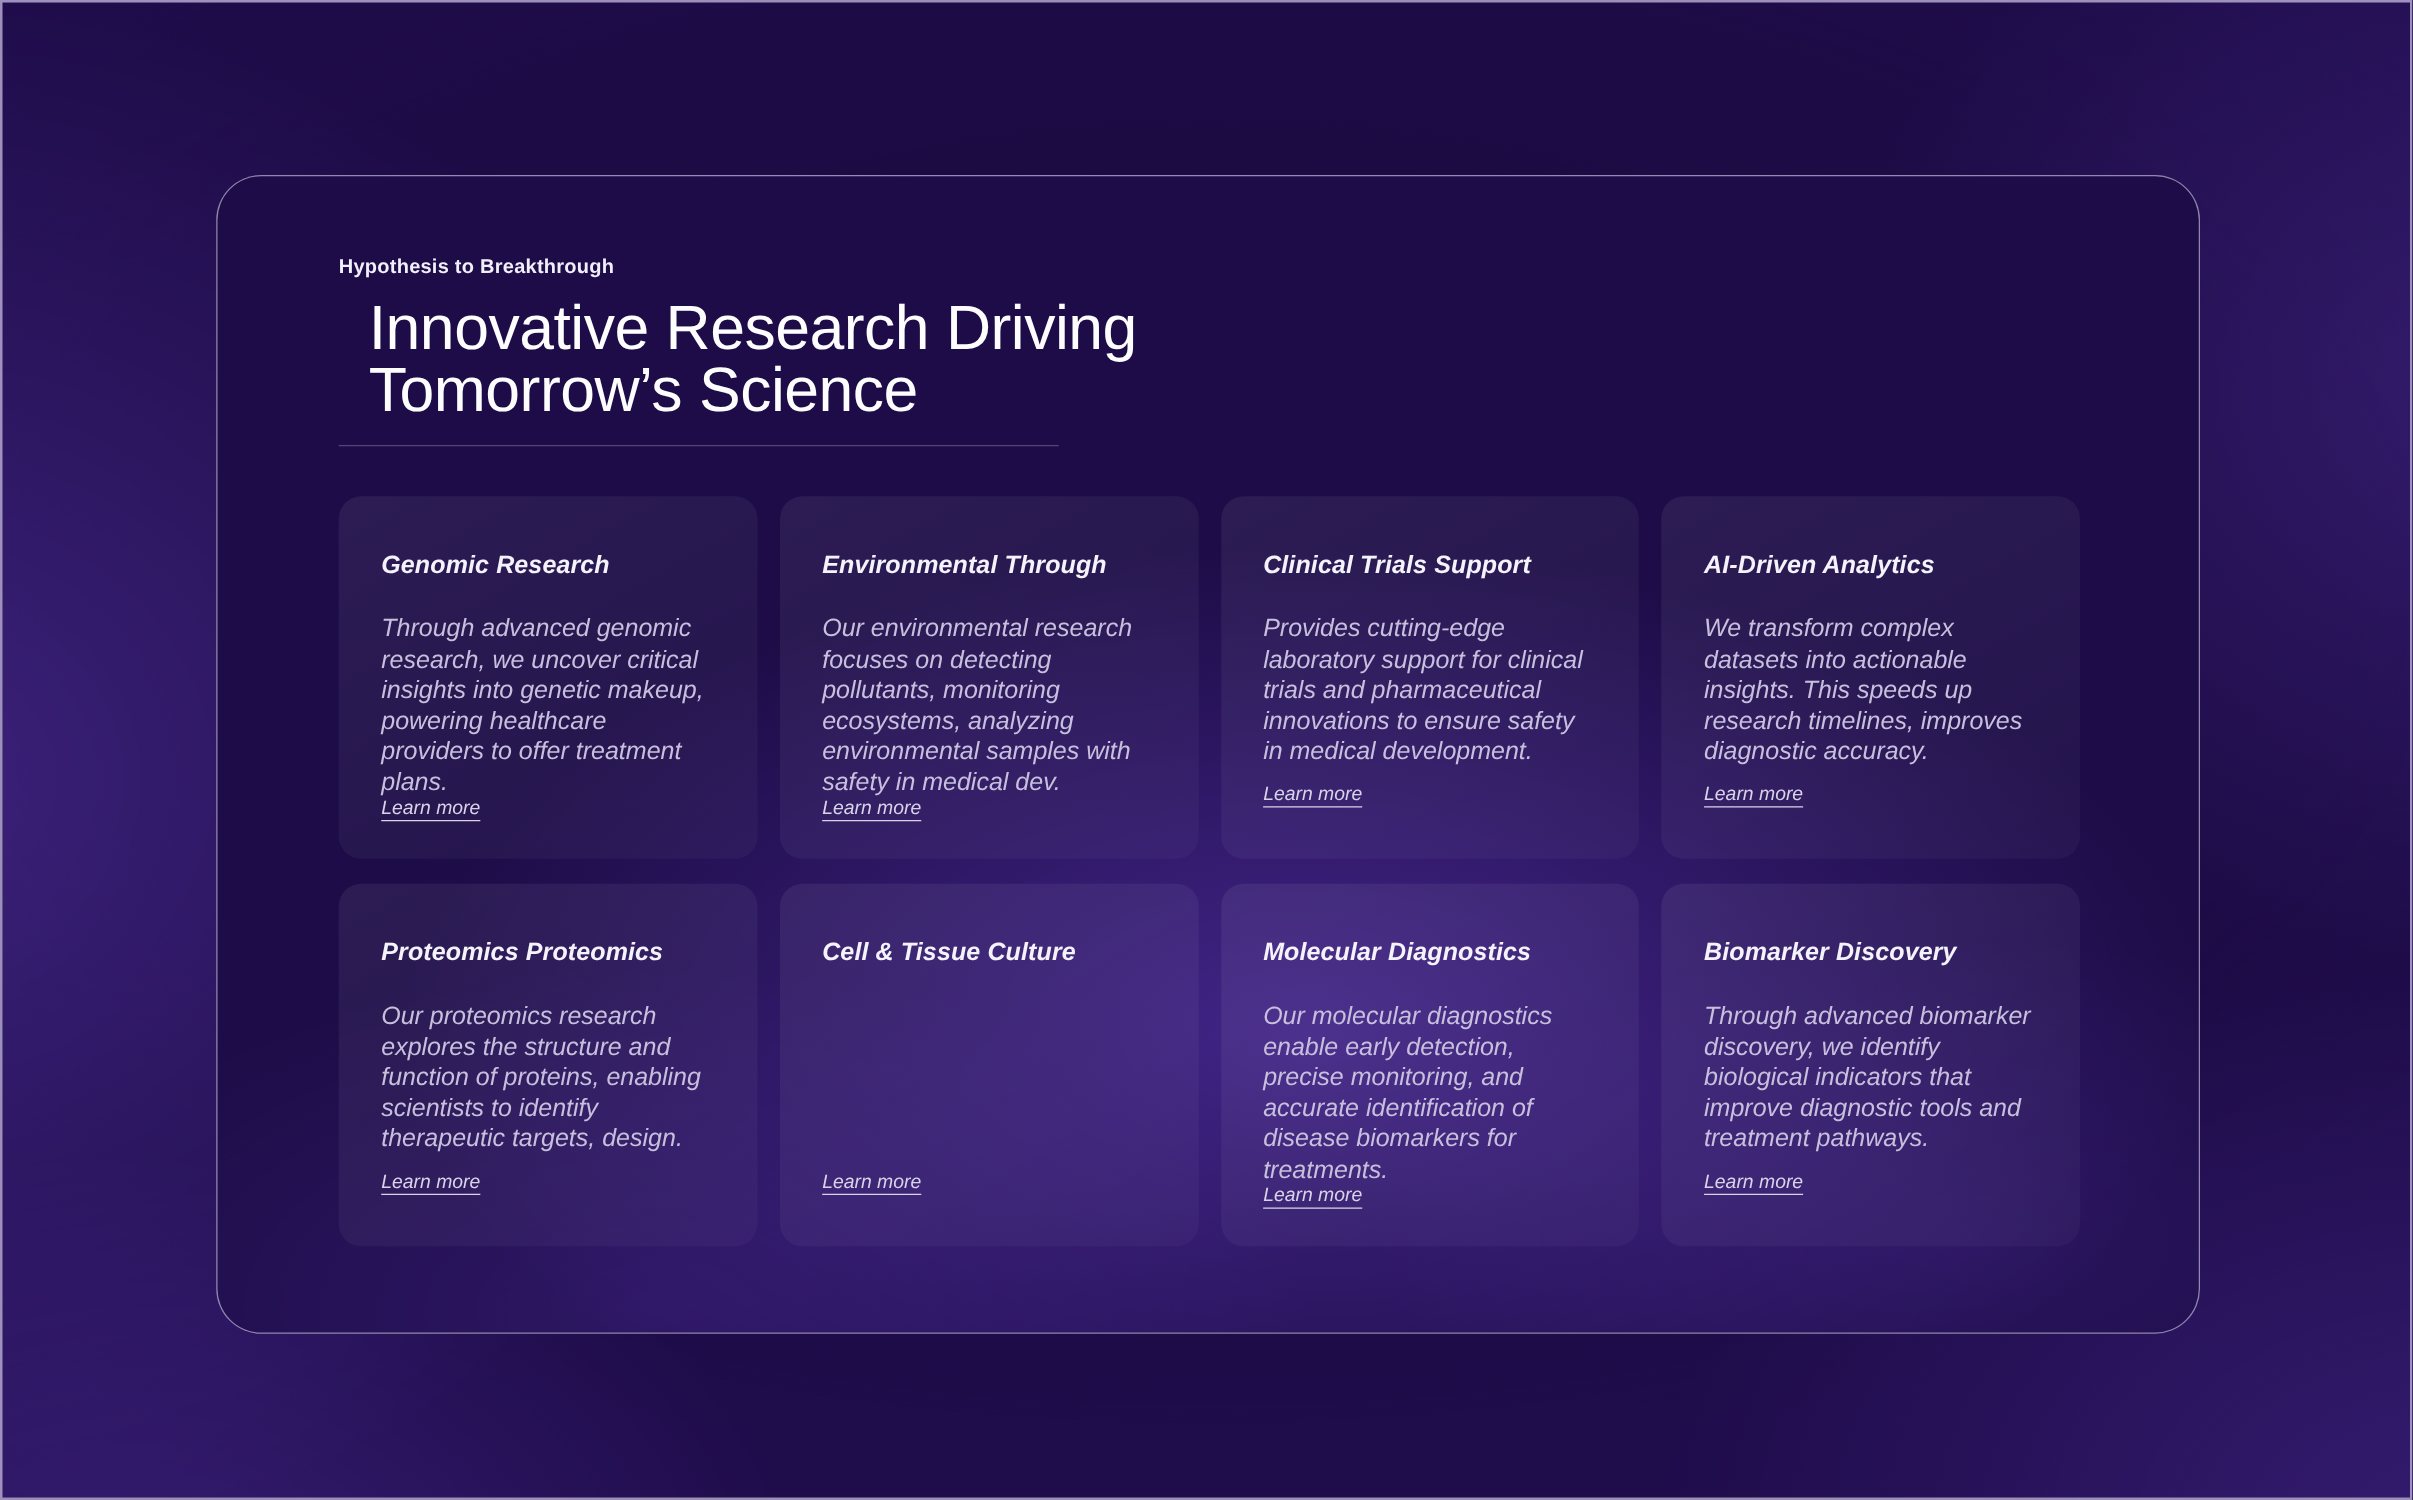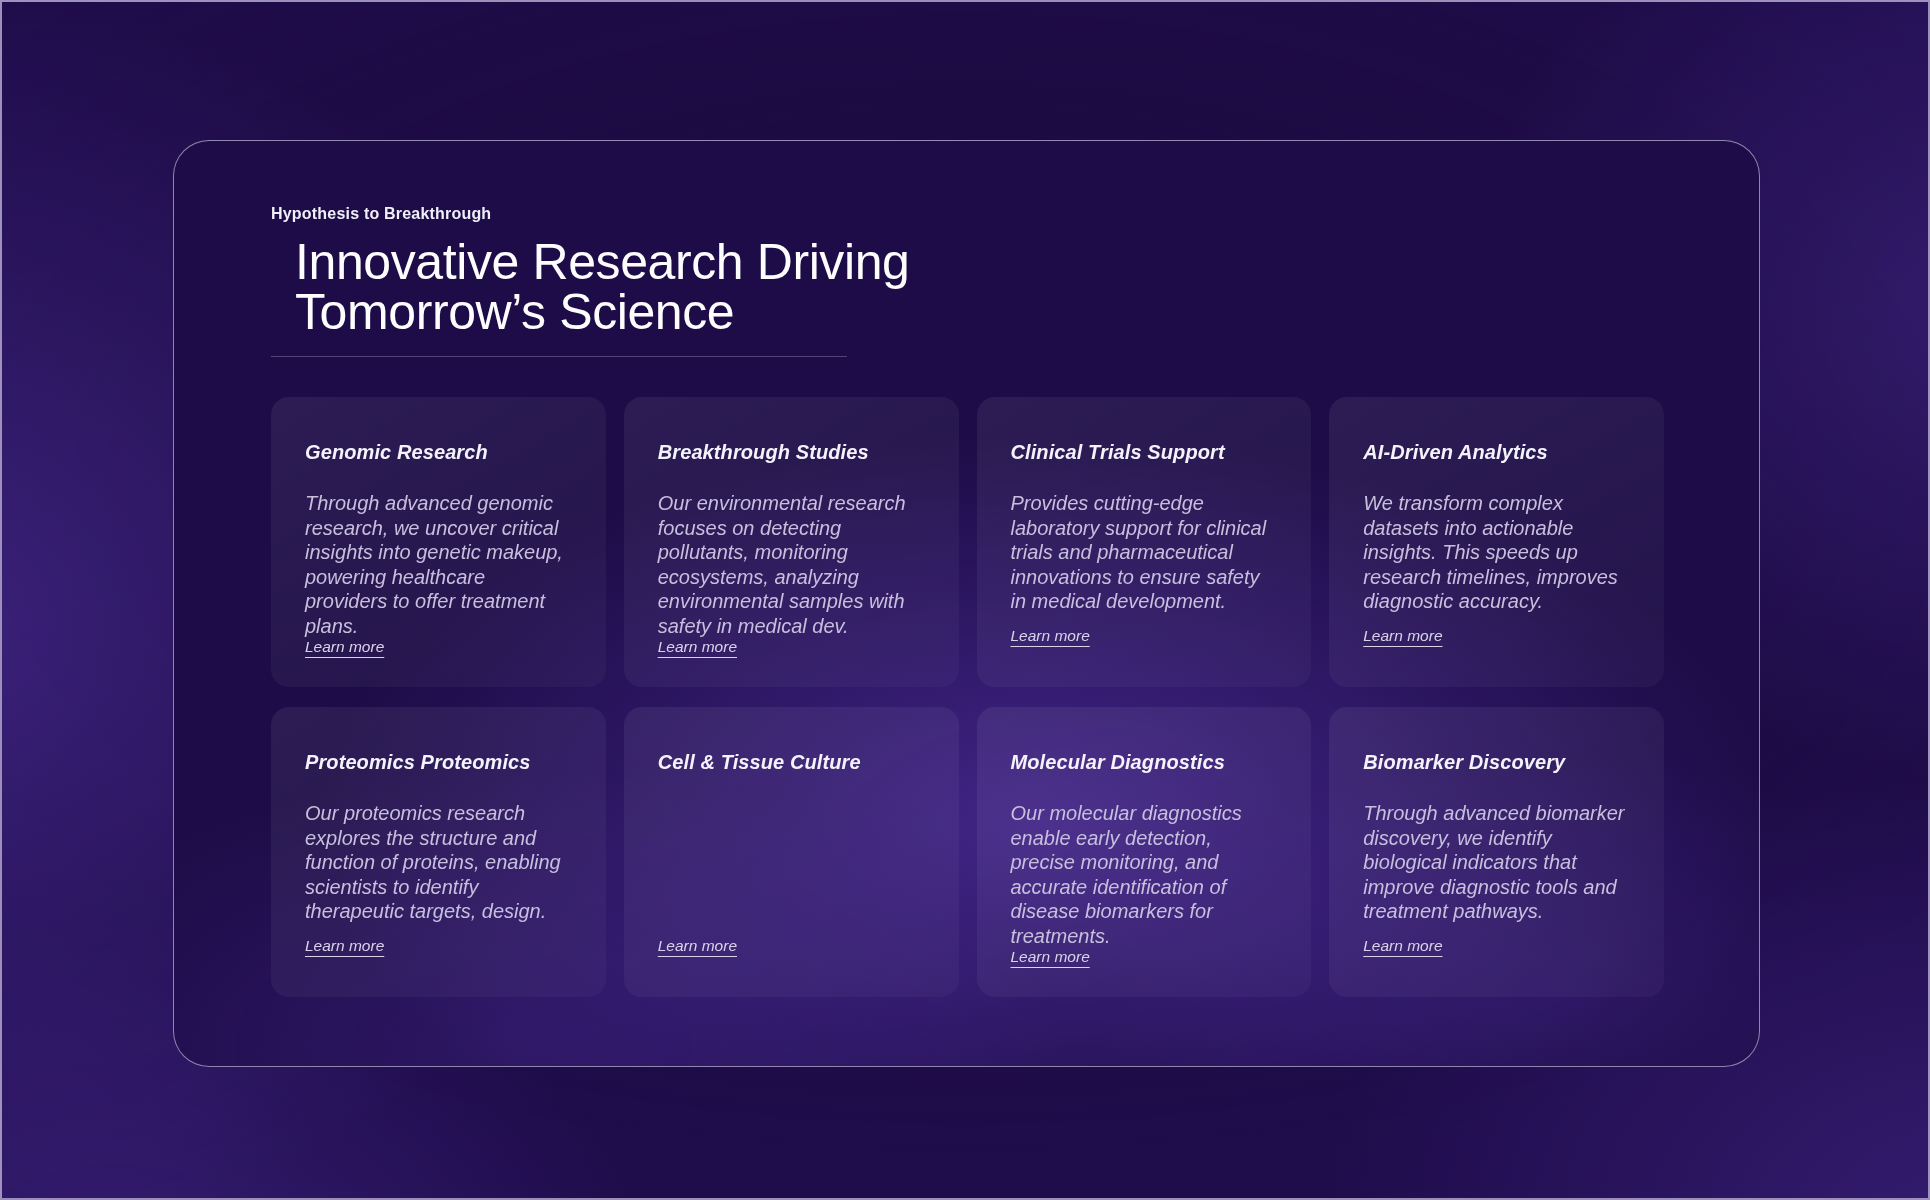--- a/index.html
+++ b/index.html
@@ -111,21 +111,21 @@
     </h1>
     <div class="divider"></div>
     <div class="grid" id="card-grid">
   <article class="card">
     <h3 class="card-title">Genomic Research</h3>
     <p class="card-desc">Through advanced genomic research, we uncover critical insights into genetic makeup, powering healthcare providers to offer treatment plans.</p>
     <a class="card-link" href="#">Learn more</a>
   </article>
 
   <article class="card">
-    <h3 class="card-title">Breakthrough Studies</h3>
+    <h3 class="card-title">Environmental Through</h3>
     <p class="card-desc">Our environmental research focuses on detecting pollutants, monitoring ecosystems, analyzing environmental samples with safety in medical dev.</p>
     <a class="card-link" href="#">Learn more</a>
   </article>
 
   <article class="card">
     <h3 class="card-title">Clinical Trials Support</h3>
     <p class="card-desc">Provides cutting-edge laboratory support for clinical trials and pharmaceutical innovations to ensure safety in medical development.</p>
     <a class="card-link" href="#">Learn more</a>
   </article>
 

